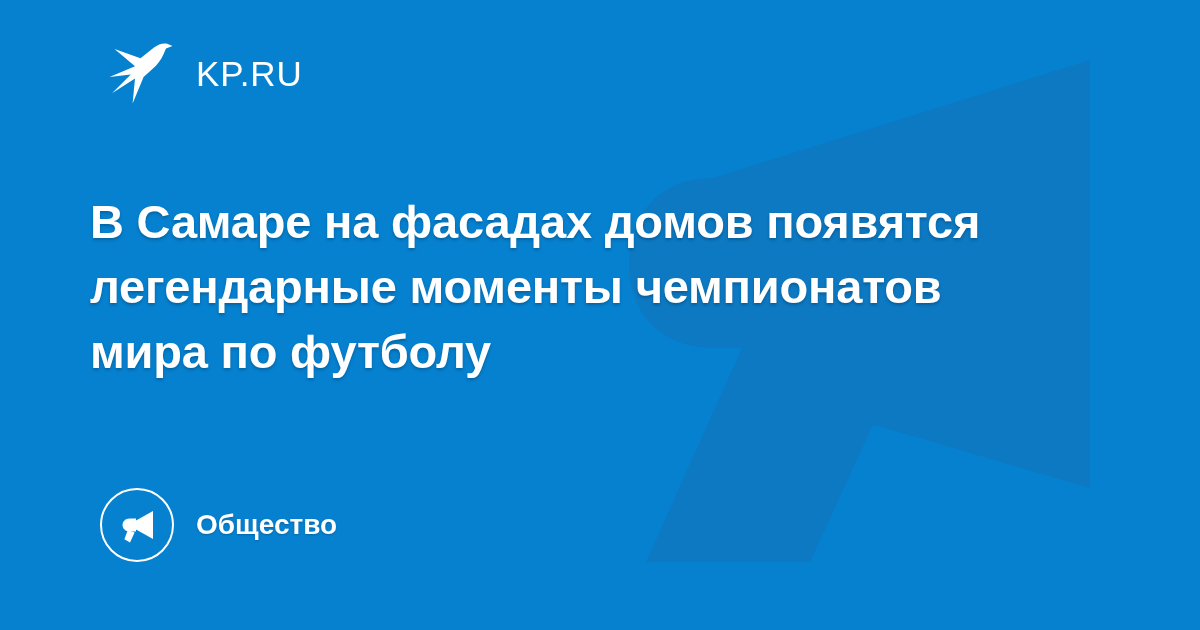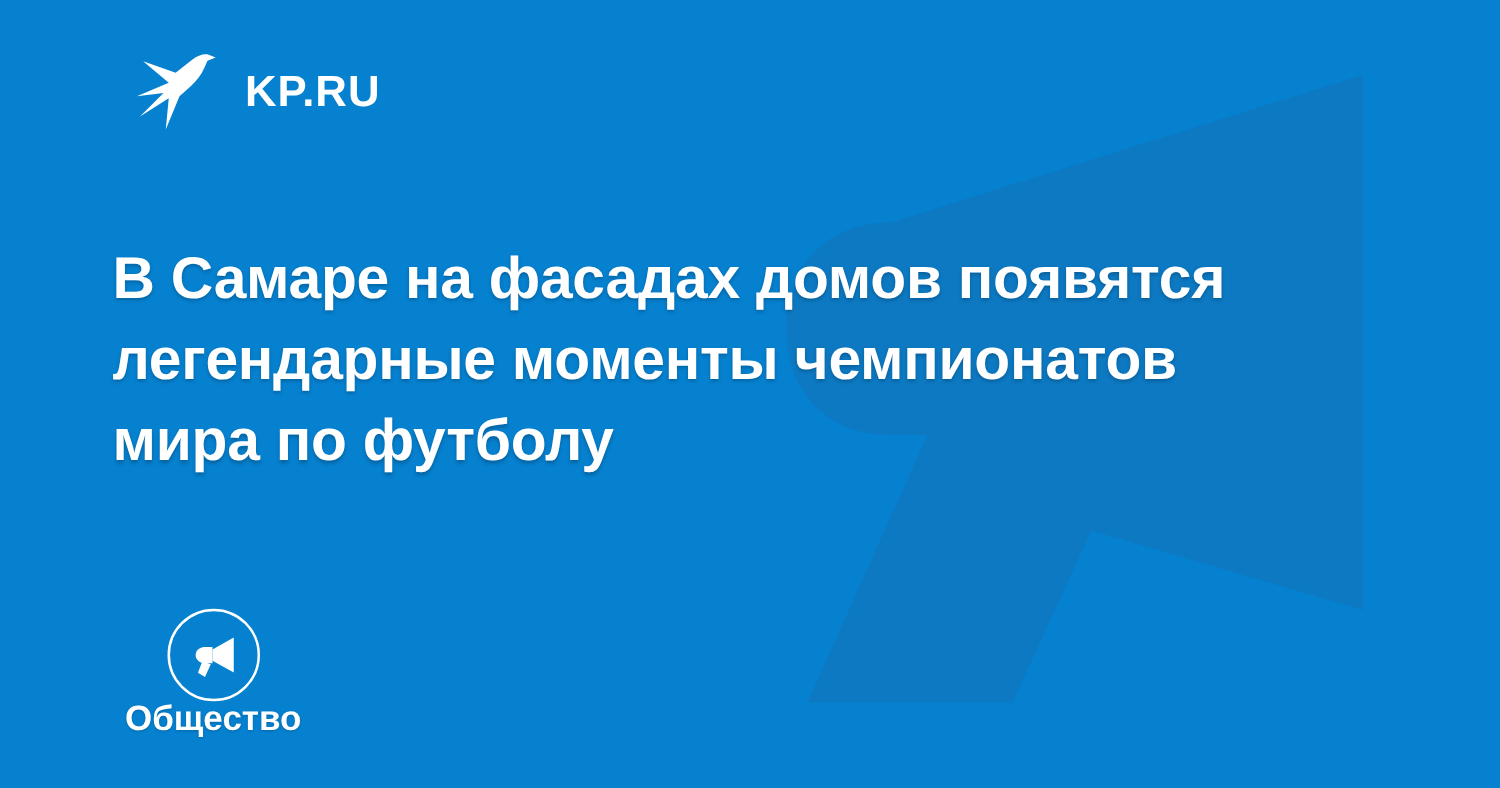--- a/index.html
+++ b/index.html
@@ -44,21 +44,21 @@
   .brand-mark {
     width: 74px;
     height: 74px;
     display: block;
     flex: 0 0 auto;
   }
   .brand-mark svg { display: block; }
   .brand-name {
     color: #ffffff;
     font-size: 35px;
-    font-weight: 700;
+    font-weight: 400;
     letter-spacing: 0.8px;
     line-height: 1;
     white-space: nowrap;
     margin-top: 2px;
   }
 
   
   .headline {
     position: absolute;
     left: 86px;
@@ -73,22 +73,22 @@
     text-shadow: 0 2px 3px rgba(0, 38, 70, 0.33);
   }
 
   
   .rubric {
     position: absolute;
     left: 100px;
     top: 487px;
     display: flex;
     align-items: center;
+    gap: 22px;
     height: 76px;
-    flex-direction: column;
   }
   .rubric-circle {
     width: 74px;
     height: 74px;
     border: 2px solid #ffffff;
     border-radius: 50%;
     box-sizing: border-box;
     display: flex;
     align-items: center;
     justify-content: center;

